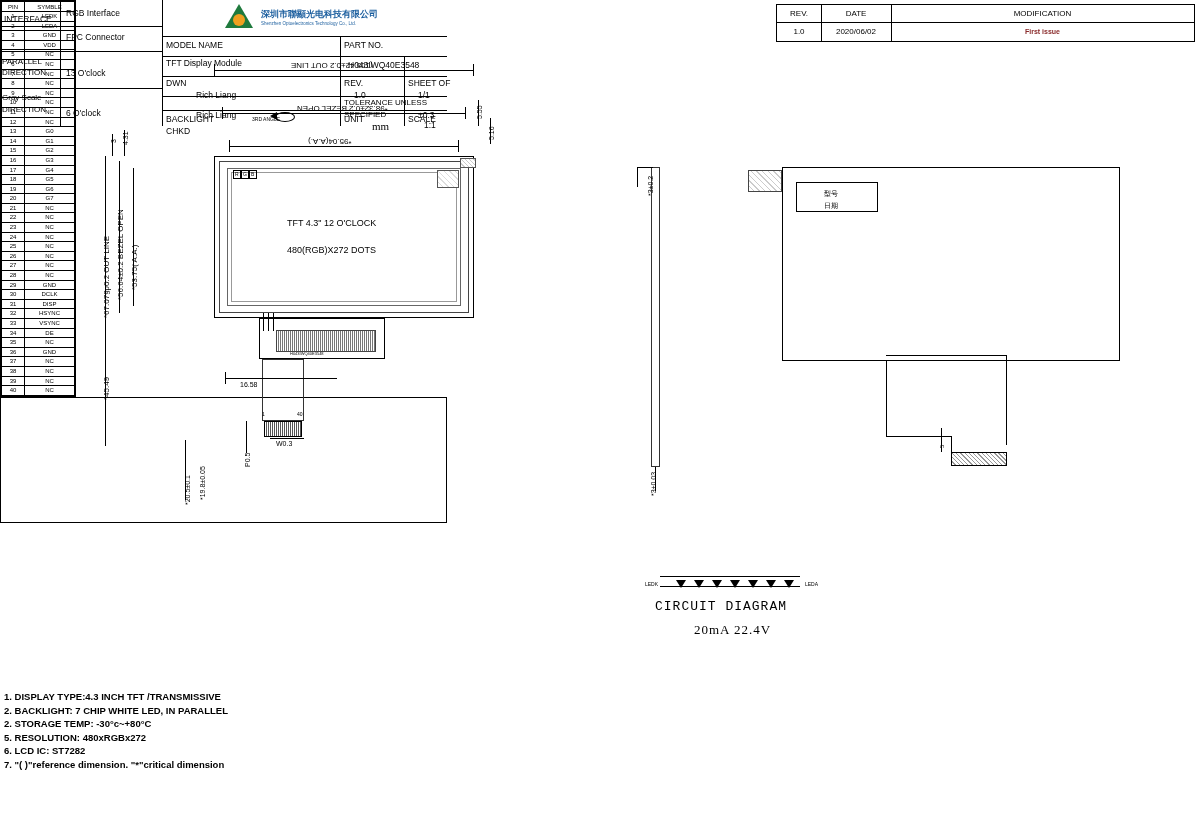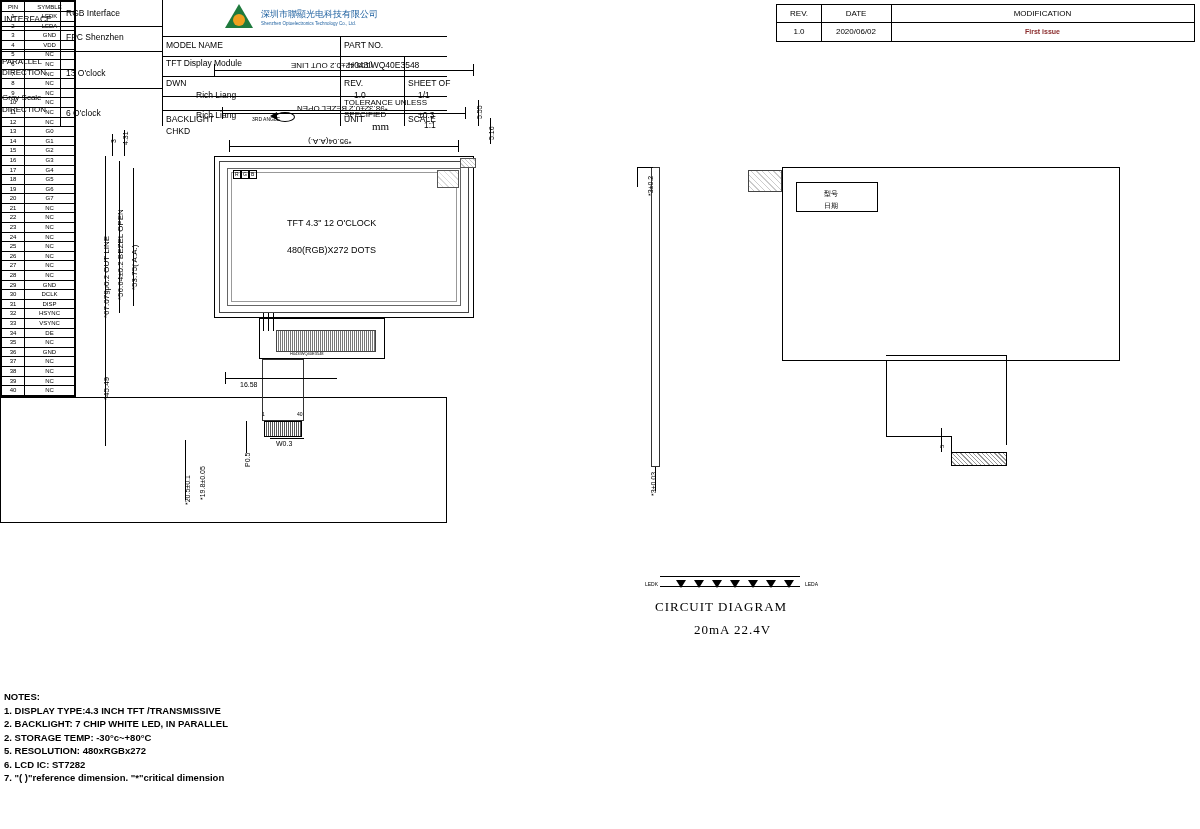--- a/index.html
+++ b/index.html
@@ -169,21 +169,21 @@
     <div class="txt" style="left:645px;top:582px;font-size:5px">LEDK</div>
     <div class="txt" style="left:805px;top:582px;font-size:5px">LEDA</div>
     <div style="position:absolute;left:676px;top:580px;width:0;height:0;border-left:5px solid transparent;border-right:5px solid transparent;border-top:8px solid #000;"></div>
     <div style="position:absolute;left:694px;top:580px;width:0;height:0;border-left:5px solid transparent;border-right:5px solid transparent;border-top:8px solid #000;"></div>
     <div style="position:absolute;left:712px;top:580px;width:0;height:0;border-left:5px solid transparent;border-right:5px solid transparent;border-top:8px solid #000;"></div>
     <div style="position:absolute;left:730px;top:580px;width:0;height:0;border-left:5px solid transparent;border-right:5px solid transparent;border-top:8px solid #000;"></div>
     <div style="position:absolute;left:748px;top:580px;width:0;height:0;border-left:5px solid transparent;border-right:5px solid transparent;border-top:8px solid #000;"></div>
     <div style="position:absolute;left:766px;top:580px;width:0;height:0;border-left:5px solid transparent;border-right:5px solid transparent;border-top:8px solid #000;"></div>
     <div style="position:absolute;left:784px;top:580px;width:0;height:0;border-left:5px solid transparent;border-right:5px solid transparent;border-top:8px solid #000;"></div>
     <div class="ln" style="left:660px;top:576px;width:140px;height:1px"></div>
-    <div class="txt" style="left:655px;top:600px;font-size:13px;letter-spacing:1px;font-family:Liberation Serif, serif;">CIRCUIT  DIAGRAM</div>
+    <div class="txt" style="left:655px;top:600px;font-size:13px;letter-spacing:1px;font-family:Liberation Mono, monospace;">CIRCUIT  DIAGRAM</div>
     <div class="txt" style="left:694px;top:623px;font-size:13px;letter-spacing:1px;font-family:'Liberation Serif',serif;">20mA  22.4V</div>
   </div>
 
   <div id="pin-table">
     <table>
       <thead>
         <tr>
           <th>PIN</th>
           <th>SYMBLE</th>
         </tr>
@@ -347,21 +347,20 @@
           </tr>
           <tr>
             <td class="num">40</td>
             <td>NC</td>
           </tr>
         </tbody>
     </table>
   </div>
 
   <div id="notes" class="abs">
-    <div>NOTES:</div>
     <div>1. DISPLAY TYPE:4.3 INCH TFT /TRANSMISSIVE</div>
     <div>2. BACKLIGHT: 7 CHIP WHITE LED, IN PARALLEL</div>
     <div>2. STORAGE TEMP: -30°c~+80°C</div>
     <div>5. RESOLUTION: 480xRGBx272</div>
     <div>6. LCD IC: ST7282</div>
     <div>7. "( )"reference dimension. "*"critical dimension</div>
   </div>
 
   <div id="title-block">
 
@@ -375,21 +374,21 @@
     <div class="h" style="left:0;top:51px;width:162px;"></div>
     <div class="h" style="left:0;top:88px;width:162px;"></div>
     <div class="h" style="left:162px;top:36px;width:285px;"></div>
     <div class="h" style="left:162px;top:56px;width:285px;"></div>
     <div class="h" style="left:162px;top:76px;width:285px;"></div>
     <div class="h" style="left:162px;top:96px;width:285px;"></div>
     <div class="h" style="left:162px;top:110px;width:285px;"></div>
 
     <div class="t" style="left:4px;top:14px;">INTERFACE</div>
     <div class="t" style="left:66px;top:8px;">RGB Interface</div>
-    <div class="t" style="left:66px;top:32px;">FPC Shenzhen</div>
+    <div class="t" style="left:66px;top:32px;">FPC Connector</div>
     <div class="t" style="left:2px;top:57px;font-size:8px;">PARALLEL</div>
     <div class="t" style="left:2px;top:68px;font-size:8px;">DIRECTION</div>
     <div class="t" style="left:66px;top:68px;">13 O'clock</div>
     <div class="t" style="left:2px;top:93px;font-size:8px;">Gray Scale</div>
     <div class="t" style="left:2px;top:105px;font-size:8px;">DIRECTION</div>
     <div class="t" style="left:66px;top:108px;">6 O'clock</div>
 
     <div class="t" style="left:166px;top:40px;">MODEL NAME</div>
     <div class="t" style="left:344px;top:40px;">PART NO.</div>
     <div class="t" style="left:166px;top:58px;">TFT Display Module</div>
@@ -414,18 +413,18 @@
     <div class="t" style="left:408px;top:114px;">SCALE</div>
     <div class="t" style="left:372px;top:120px;font-size:11px;font-family:'Liberation Serif',serif;">mm</div>
     <div class="t" style="left:424px;top:120px;">1:1</div>
 
     <div style="position:absolute;left:275px;top:112px;width:18px;height:8px;border:1px solid #000;border-radius:50%;"></div>
     <div style="position:absolute;left:270px;top:112px;width:0;height:0;border-top:4px solid transparent;border-bottom:4px solid transparent;border-right:7px solid #000;"></div>
 
     <div style="position:absolute;left:175px;top:0px;width:260px;height:36px;">
       <div style="position:absolute;left:50px;top:4px;width:0;height:0;border-left:14px solid transparent;border-right:14px solid transparent;border-bottom:24px solid #1f7a3d;"></div>
       <div style="position:absolute;left:58px;top:14px;width:12px;height:12px;background:#f0a020;border-radius:50%;"></div>
-      <div style="position:absolute;left:86px;top:8px;font-size:9px;font-weight:normal;color:#1b5e9e;white-space:nowrap;">深圳市聯顯光电科技有限公司</div>
+      <div style="position:absolute;left:86px;top:8px;font-size:9px;font-weight:bold;color:#1b5e9e;white-space:nowrap;">深圳市聯顯光电科技有限公司</div>
       <div style="position:absolute;left:86px;top:21px;font-size:4.5px;color:#1b5e9e;white-space:nowrap;">Shenzhen Optoelectronics Technology Co., Ltd.</div>
     </div>
   </div>
 
 </div>
 
 </body></html>

